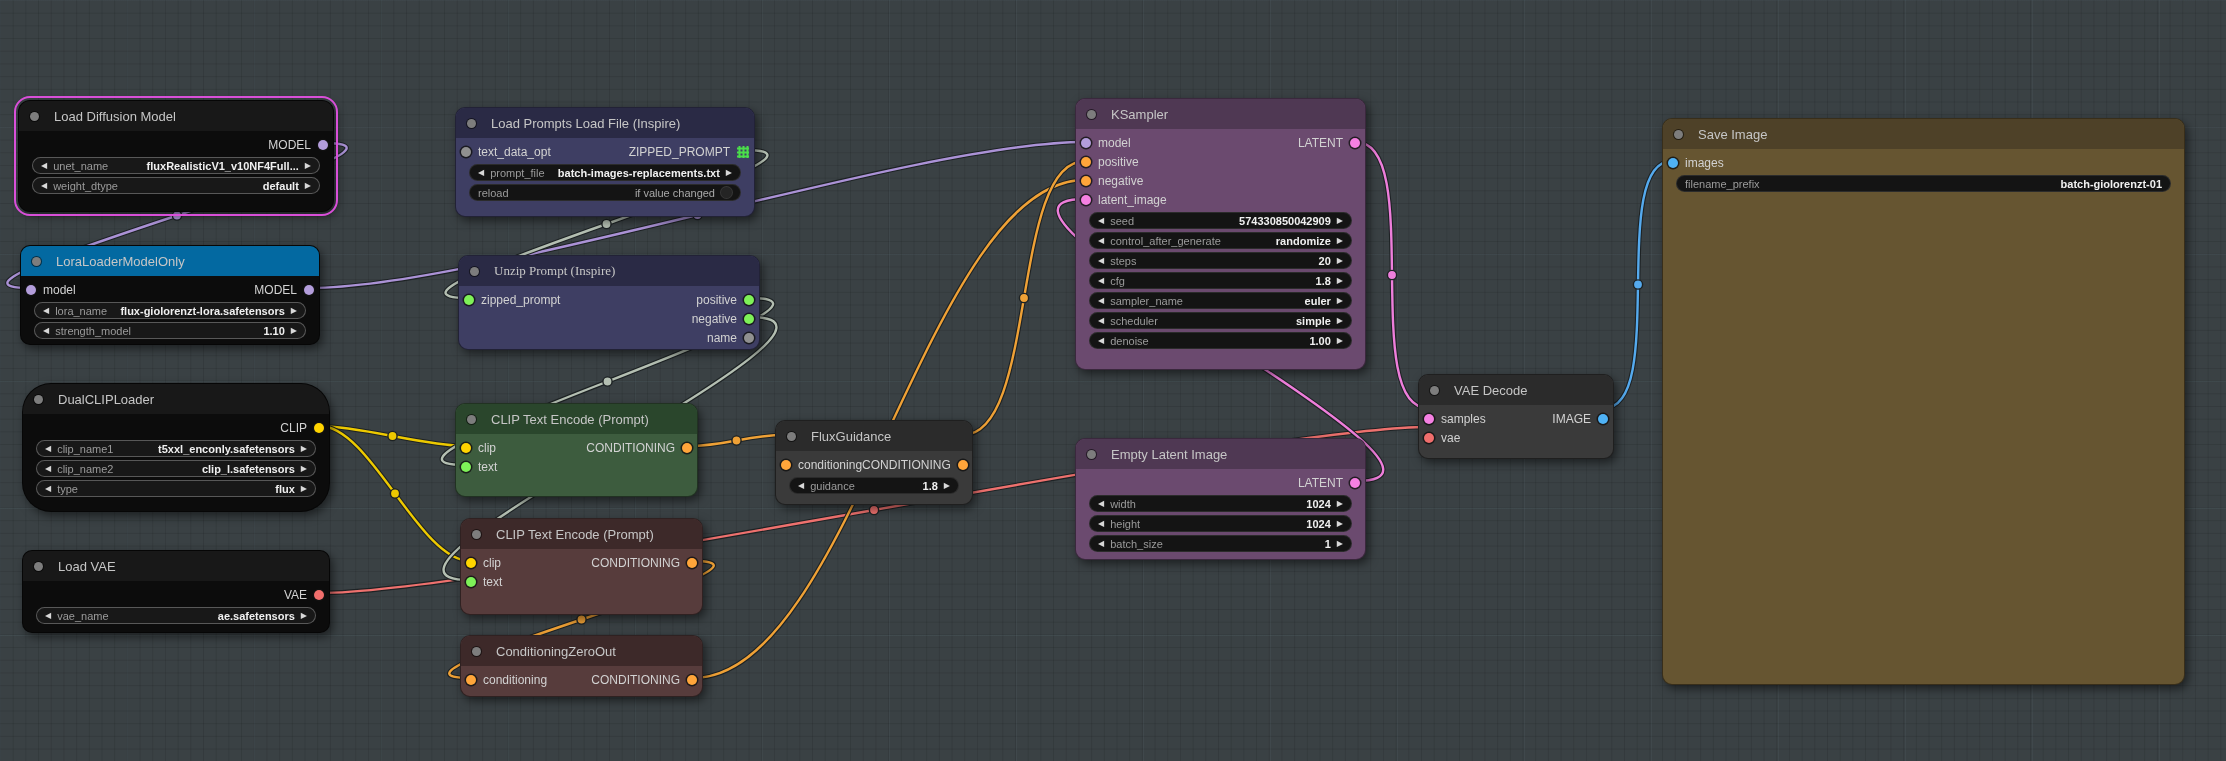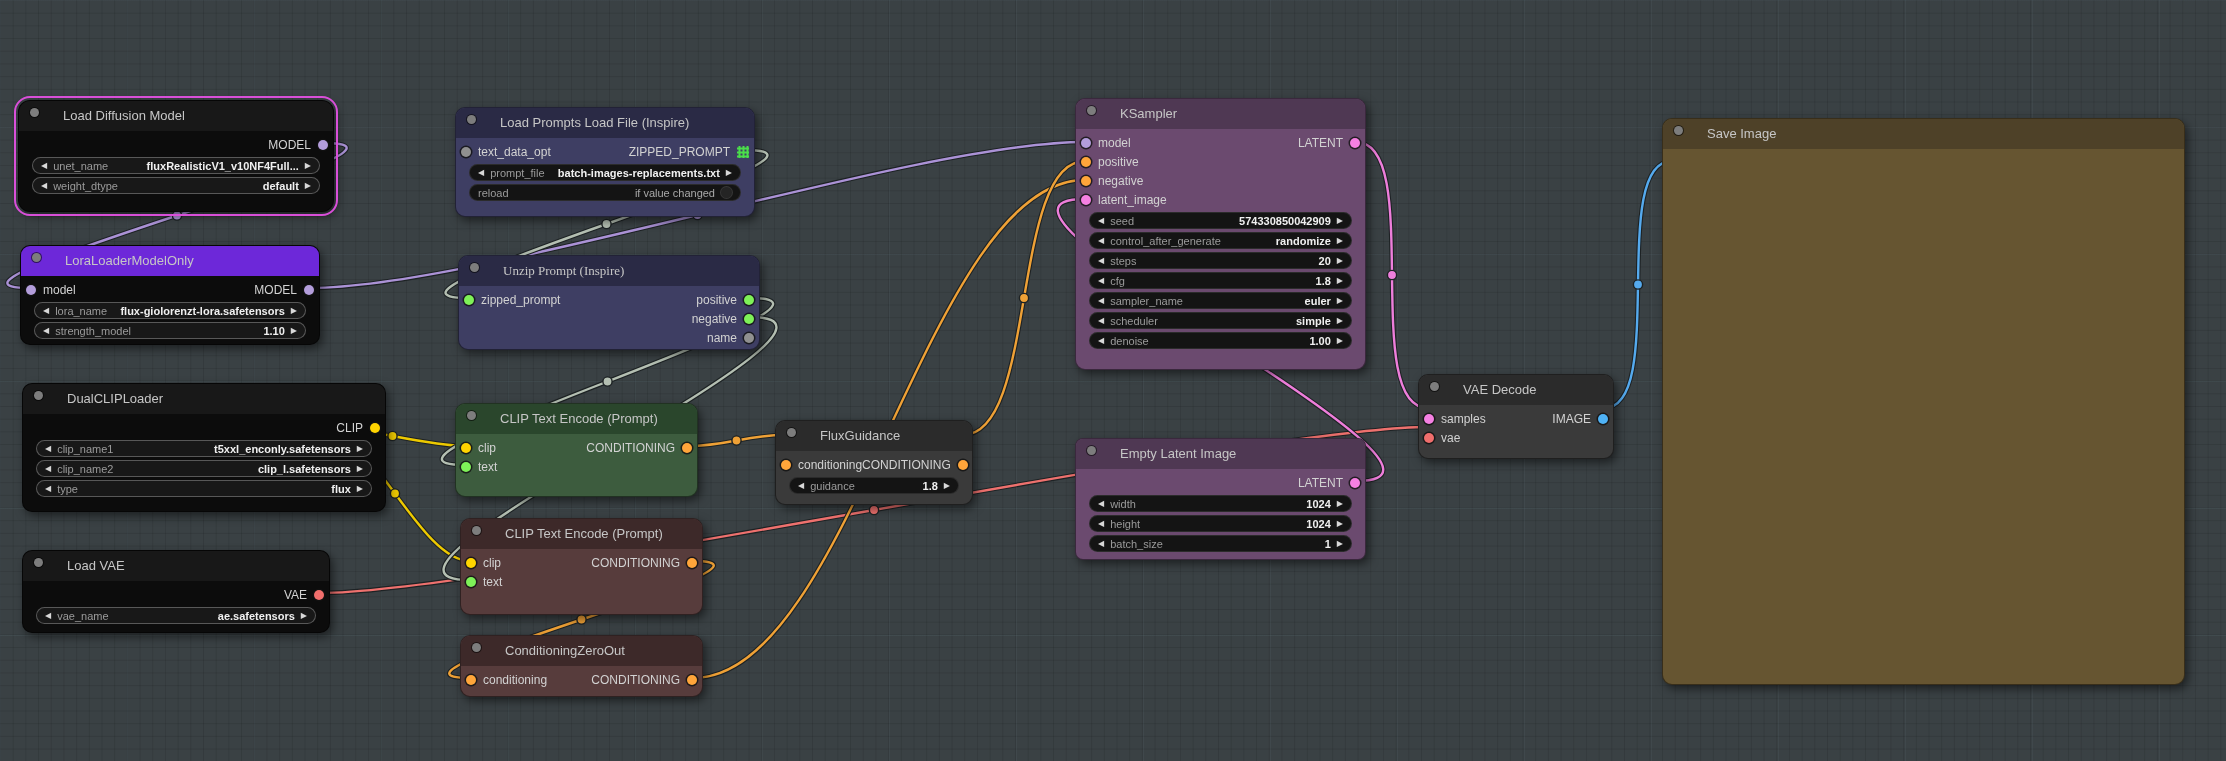--- a/index.html
+++ b/index.html
@@ -15,21 +15,21 @@
     background-size:127px 127px,127px 127px,12.7px 12.7px,12.7px 12.7px;
   }
   #wires{position:absolute;left:0;top:0;z-index:1;}
   .node{
     position:absolute;z-index:2;border-radius:10px;
     box-shadow:3px 4px 10px rgba(0,0,0,0.5);
     border:1px solid rgba(0,0,0,0.45);
     box-sizing:border-box;overflow:hidden;
   }
   .node.selected{outline:2px solid #d94fd9;outline-offset:2px;border-radius:12px;}
-  .node-header{height:30px;display:flex;gap:24px;padding:7px 11px;box-sizing:border-box;}
+  .node-header{height:30px;display:flex;align-items:center;gap:15px;padding:7px 11px;box-sizing:border-box;}
   .collapse-dot{width:9px;height:9px;border-radius:50%;background:#7d7d7d;box-shadow:0 0 0 1px rgba(0,0,0,0.55);flex:none;}
   .node-title{font-size:13px;color:#c6c6c6;white-space:nowrap;overflow:hidden;}
   .node-body{padding-top:4px;}
   .slot-row{height:19px;display:flex;align-items:center;justify-content:space-between;padding:0 5px;}
   .slot-left,.slot-right{display:flex;align-items:center;gap:7px;}
   .slot-label{font-size:12px;color:#d2d2d2;white-space:nowrap;}
   .slot-dot{width:10px;height:10px;border-radius:50%;box-shadow:0 0 0 1.5px rgba(18,18,18,0.8);flex:none;}
   .zip-grid{width:12px;height:12px;flex:none;
     background-image:radial-gradient(circle,#4ade4a 1.6px,transparent 1.9px);
     background-size:4px 4px;background-position:0.5px 0.5px;}
@@ -121,21 +121,21 @@
         <div class="widget">
           <span class="w-arrow">◀</span>
           <span class="w-label">weight_dtype</span>
           <span class="w-spacer"></span>
           <span class="w-value">default</span>
           <span class="w-arrow">▶</span>
         </div>
       </div>
     </div>
     <div class="node theme-black" style="left: 20px; top: 245px; width: 300px; height: 100px; background: rgb(12, 12, 12);">
-      <div class="node-header" style="background: #6d28d9;">
+      <div class="node-header" style="background: #0369a1;">
         <span class="collapse-dot"></span>
         <span class="node-title">LoraLoaderModelOnly</span>
       </div>
       <div class="node-body">
         <div class="slot-row">
           <span class="slot-left">
             <i class="slot-dot" style="background: rgb(179, 157, 219);"></i>
             <span class="slot-label">model</span>
           </span>
           <span class="slot-right">
@@ -152,21 +152,21 @@
         </div>
         <div class="widget">
           <span class="w-arrow">◀</span>
           <span class="w-label">strength_model</span>
           <span class="w-spacer"></span>
           <span class="w-value">1.10</span>
           <span class="w-arrow">▶</span>
         </div>
       </div>
     </div>
-    <div class="node theme-black" style="left: 22px; top: 383px; width: 364px; height: 129px; background: rgb(12, 12, 12);">
+    <div class="node theme-black" style="left: 22px; top: 383px; width: 308px; height: 129px; background: rgb(12, 12, 12); border-radius: 29px;">
       <div class="node-header" style="background: rgb(24, 24, 24);">
         <span class="collapse-dot"></span>
         <span class="node-title">DualCLIPLoader</span>
       </div>
       <div class="node-body">
         <div class="slot-row">
           <span class="slot-left"></span>
           <span class="slot-right">
             <span class="slot-label">CLIP</span>
             <i class="slot-dot" style="background: rgb(255, 212, 0);"></i>
@@ -454,21 +454,21 @@
         </div>
         <div class="widget">
           <span class="w-arrow">◀</span>
           <span class="w-label">denoise</span>
           <span class="w-spacer"></span>
           <span class="w-value">1.00</span>
           <span class="w-arrow">▶</span>
         </div>
       </div>
     </div>
-    <div class="node theme-purple" style="left: 1075px; top: 438px; width: 291px; height: 122px; background: rgb(107, 74, 111); border-radius: 8px;">
+    <div class="node theme-purple" style="left: 1075px; top: 438px; width: 291px; height: 122px; background: rgb(107, 74, 111);">
       <div class="node-header" style="background: rgb(79, 56, 83);">
         <span class="collapse-dot"></span>
         <span class="node-title">Empty Latent Image</span>
       </div>
       <div class="node-body">
         <div class="slot-row">
           <span class="slot-left"></span>
           <span class="slot-right">
             <span class="slot-label">LATENT</span>
             <i class="slot-dot" style="background: rgb(245, 128, 226);"></i>
@@ -519,15 +519,29 @@
             <span class="slot-label">vae</span>
           </span>
           <span class="slot-right"></span>
         </div>
       </div>
     </div>
     <div class="node theme-brown" style="left: 1662px; top: 118px; width: 523px; height: 567px; background: rgb(102, 85, 49);">
       <div class="node-header" style="background: rgb(78, 65, 40);">
         <span class="collapse-dot"></span>
         <span class="node-title">Save Image</span>
+      </div>
+      <div class="node-body">
+        <div class="slot-row">
+          <span class="slot-left">
+            <i class="slot-dot" style="background: rgb(79, 178, 245);"></i>
+            <span class="slot-label">images</span>
+          </span>
+          <span class="slot-right"></span>
+        </div>
+        <div class="widget">
+          <span class="w-label">filename_prefix</span>
+          <span class="w-spacer"></span>
+          <span class="w-value">batch-giolorenzt-01</span>
+        </div>
       </div>
     </div>
   </div>
 
 </body></html>

